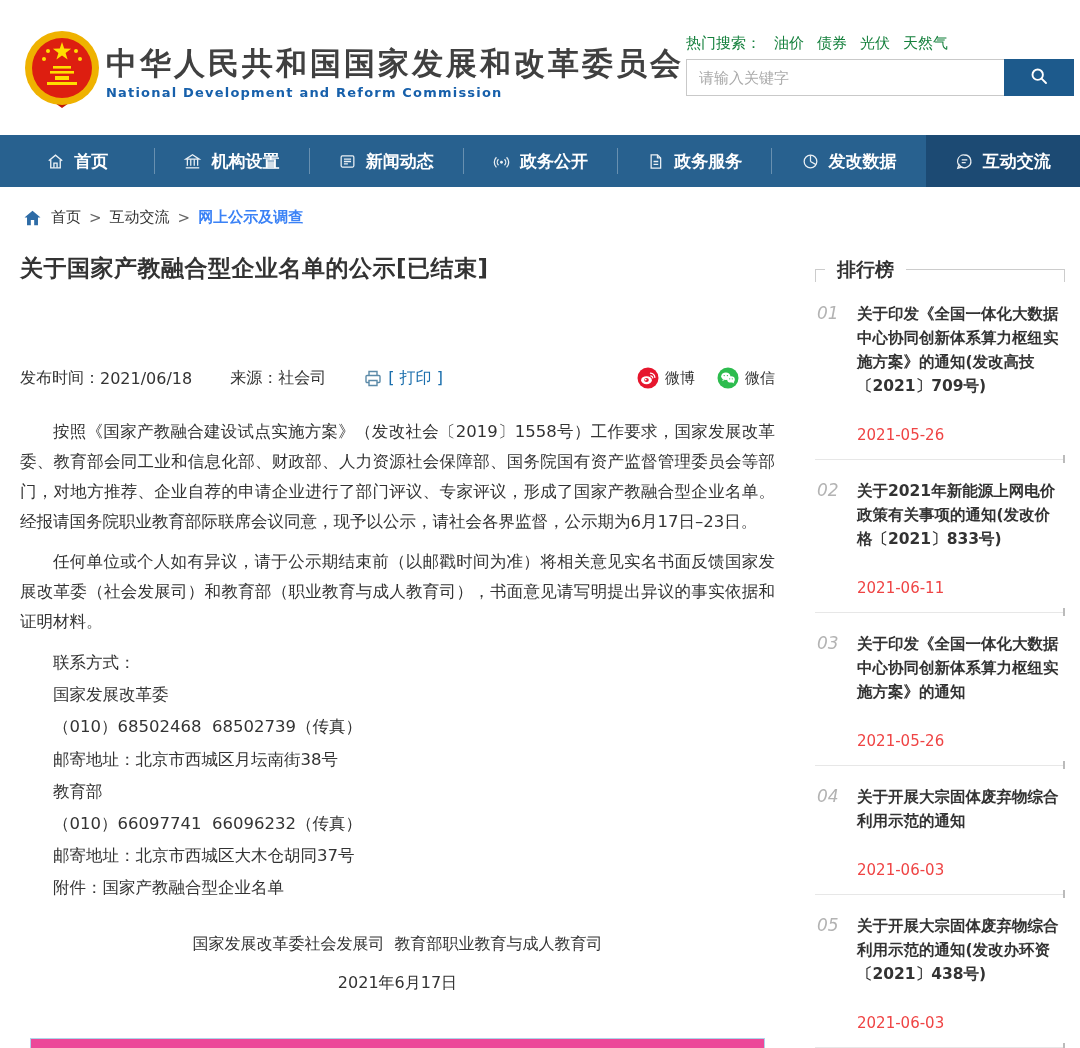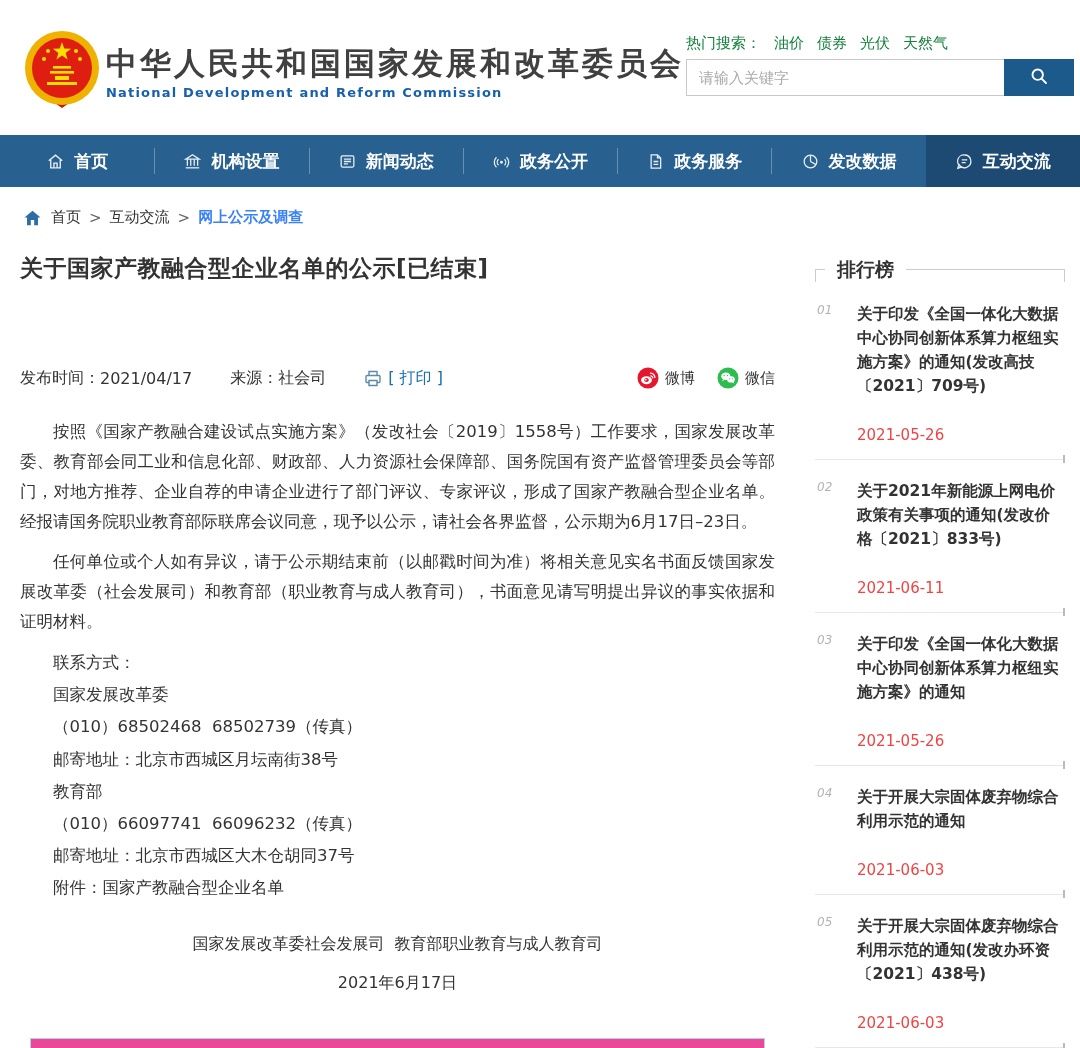--- a/index.html
+++ b/index.html
@@ -58,21 +58,21 @@
   .attach-head { background:#ec4899; border:1px solid #aed4ea; height:38px; display:flex; align-items:center; padding-left:7px; font-size:16px; font-weight:700; color:#333; }
 
   
   .rank-panel { margin-top:30px; }
   .rank-header { display:flex; align-items:center; }
   .rank-header::before { content:""; width:9px; height:12px; border-top:1px solid #ccc; border-left:1px solid #ccc; margin-top:11px; }
   .rank-header::after { content:""; flex:1; height:12px; border-top:1px solid #ccc; border-right:1px solid #ccc; margin-top:11px; }
   .rank-title { font-size:19px; font-weight:700; color:#333; padding:0 12px; }
   .rank-item { display:flex; padding:19px 0 15px 2px; border-bottom:1px solid #e7e7e7; position:relative; }
   .rank-item::after { content:""; position:absolute; right:0; bottom:-4px; width:2px; height:8px; background:#bbb; }
-  .rank-num { width:40px; font-size:12px; font-style:italic; color:#b3b3b3; padding-top:1px; }
+  .rank-num { width:40px; font-size:17px; font-style:italic; color:#b3b3b3; padding-top:1px; }
   .rank-body { flex:1; }
   .rank-item-title { font-size:15.5px; font-weight:700; color:#333; line-height:1.55; cursor:pointer; }
   .rank-date { margin-top:28px; font-size:15px; color:#ef4444; }
 </style>
 </head>
 <body>
 
 <div class="header">
   <div class="emblem">
     <svg viewBox="0 0 80 80" width="80" height="82">
@@ -178,21 +178,21 @@
 </div>
 
 <div class="content">
 
   <div class="main">
     <h1 class="article-title">关于国家产教融合型企业名单的公示[已结束]</h1>
 
     <div class="meta-row">
       <span class="meta-item">
           <span>发布时间：</span>
-          <span>2021/04/17</span>
+          <span>2021/06/18</span>
         </span>
       <span class="meta-item">
           <span>来源：</span>
           <span>社会司</span>
         </span>
       <span class="print-link">
         <svg class="print-ic" width="18" height="17" viewBox="0 0 18 17" fill="none" stroke="#5b8aa8" stroke-width="1.4">
             <rect x="2" y="5.5" width="14" height="7" rx="1"></rect>
             <path d="M5 5.5 V1.5 H13 V5.5"></path>
             <path d="M5 10.5 H13 V15.5 H5 Z" fill="#fff"></path>

